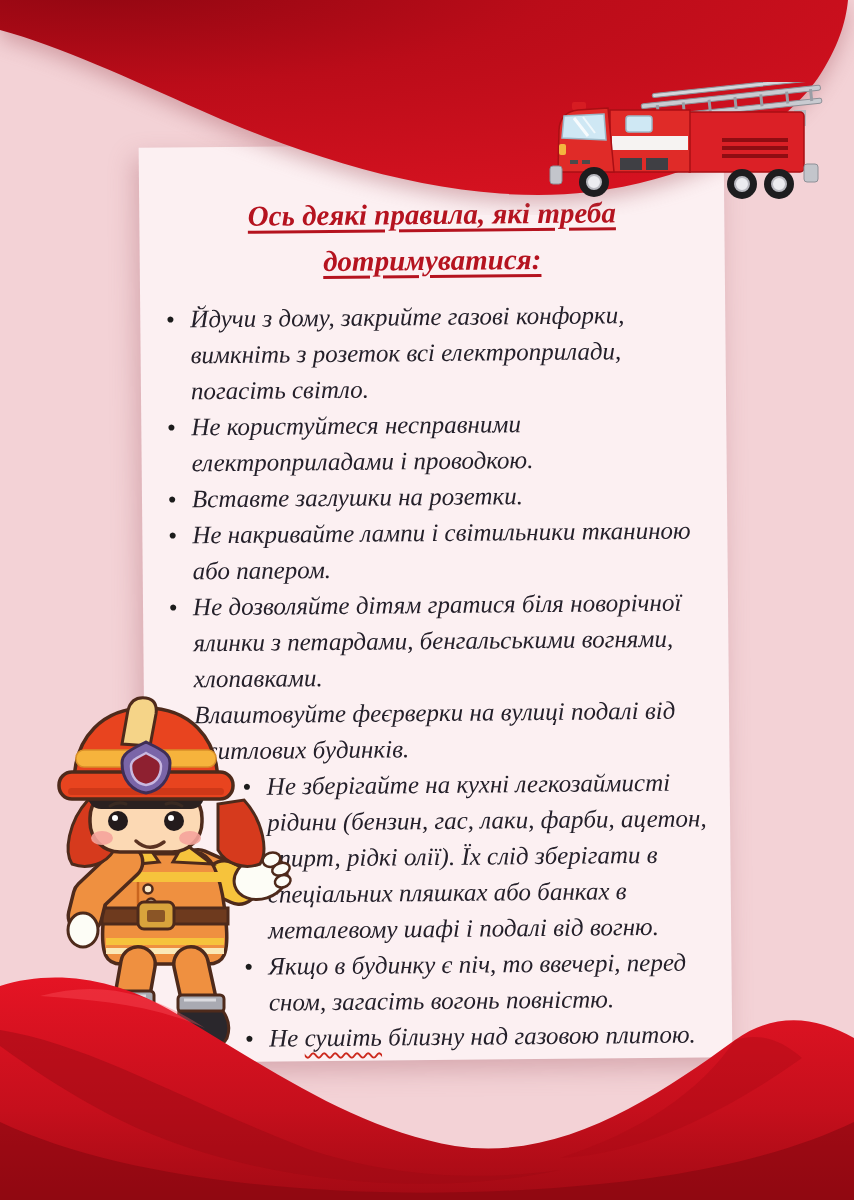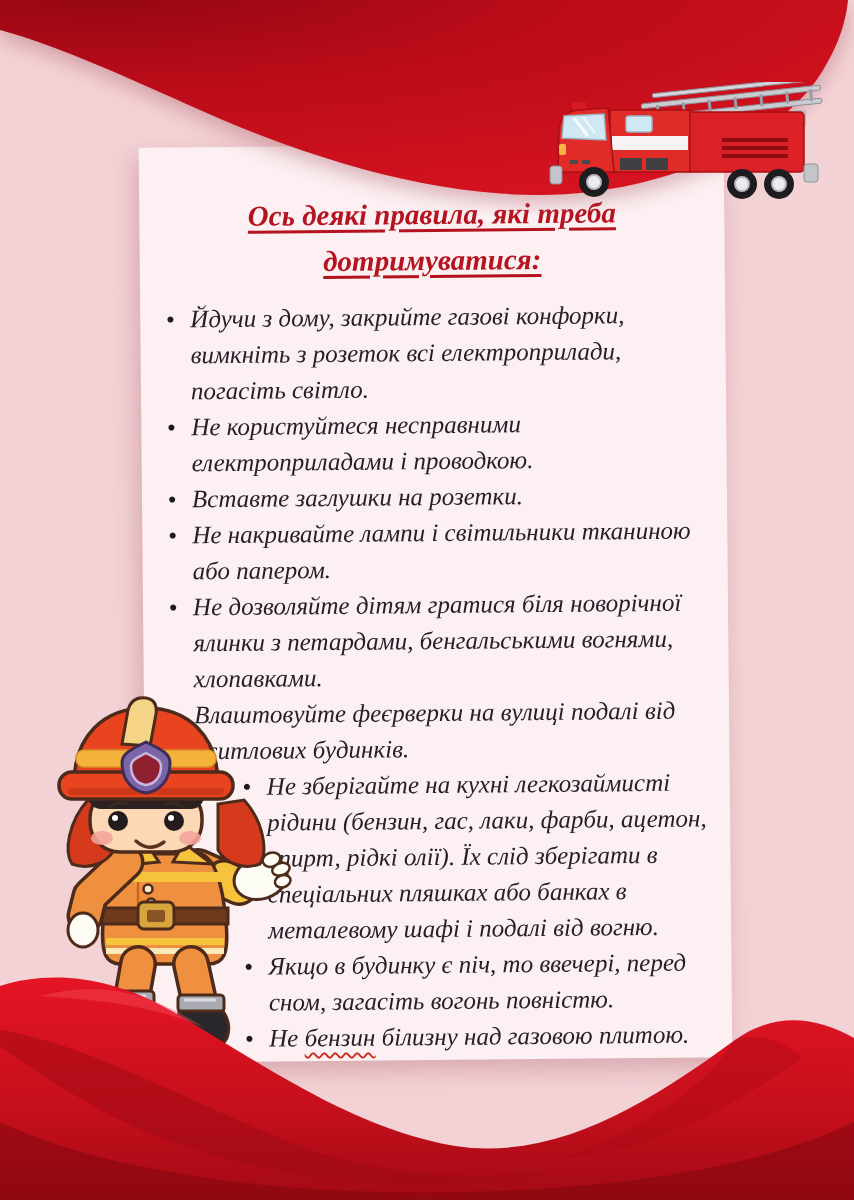--- a/index.html
+++ b/index.html
@@ -120,21 +120,21 @@
         <div class="rule indent-2">
           <div class="bullet-col">●</div>
           <div class="lines">
             <div>Якщо в будинку є піч, то ввечері, перед</div>
             <div>сном, загасіть вогонь повністю.</div>
           </div>
         </div>
         <div class="rule indent-2">
           <div class="bullet-col">●</div>
           <div class="lines">
-            <div><span>Не </span><span class="squiggle">бензин</span><span> білизну над газовою плитою.</span></div>
+            <div><span>Не </span><span class="squiggle">сушіть</span><span> білизну над газовою плитою.</span></div>
           </div>
         </div>
       </div>
   </div>
 </div>
 
 <svg id="fire-truck" class="layer" width="302" height="122" viewBox="0 0 302 122">
   <g transform="rotate(-6 180 26)">
     <rect x="108" y="4" width="168" height="4" rx="2" fill="#d4d6db" stroke="#8e9097" stroke-width="1"></rect>
     <rect x="96" y="13" width="180" height="5" rx="2" fill="#c9cbd1" stroke="#8e9097" stroke-width="1"></rect>

